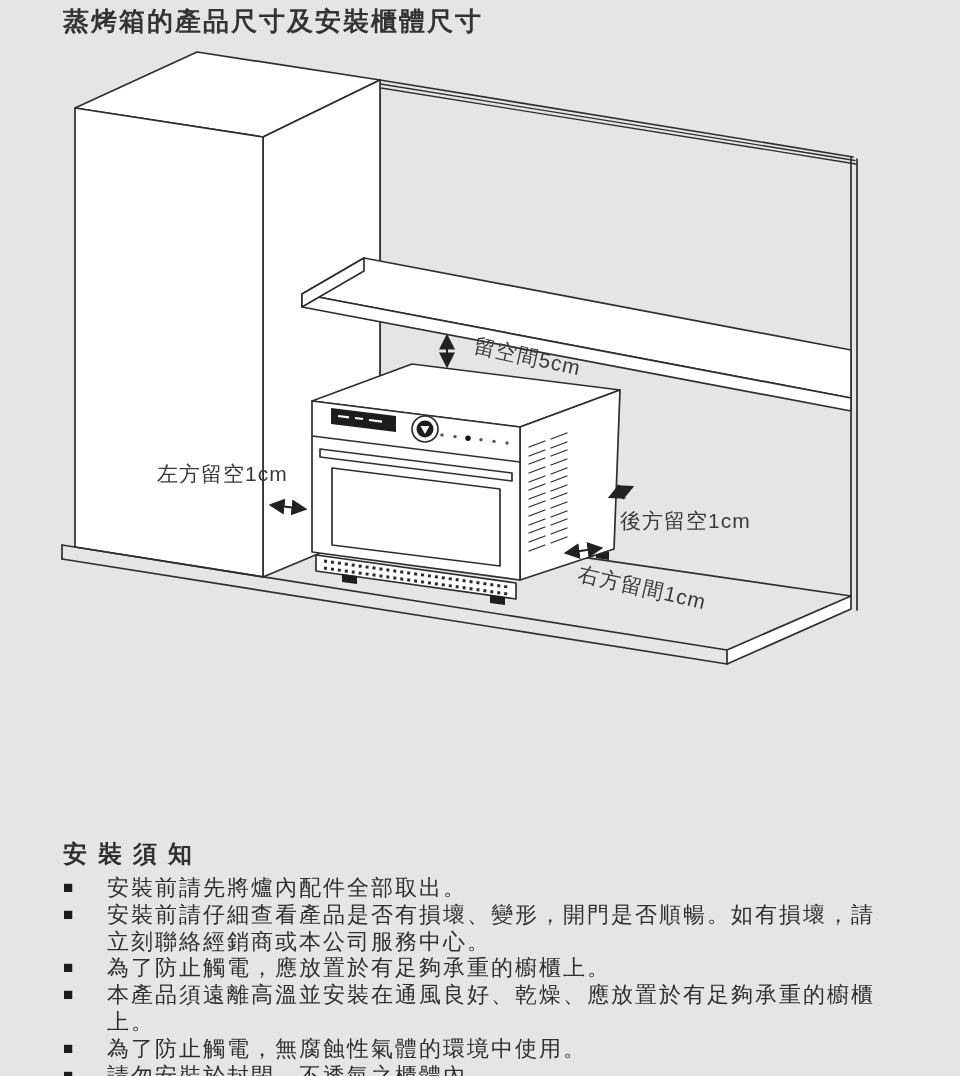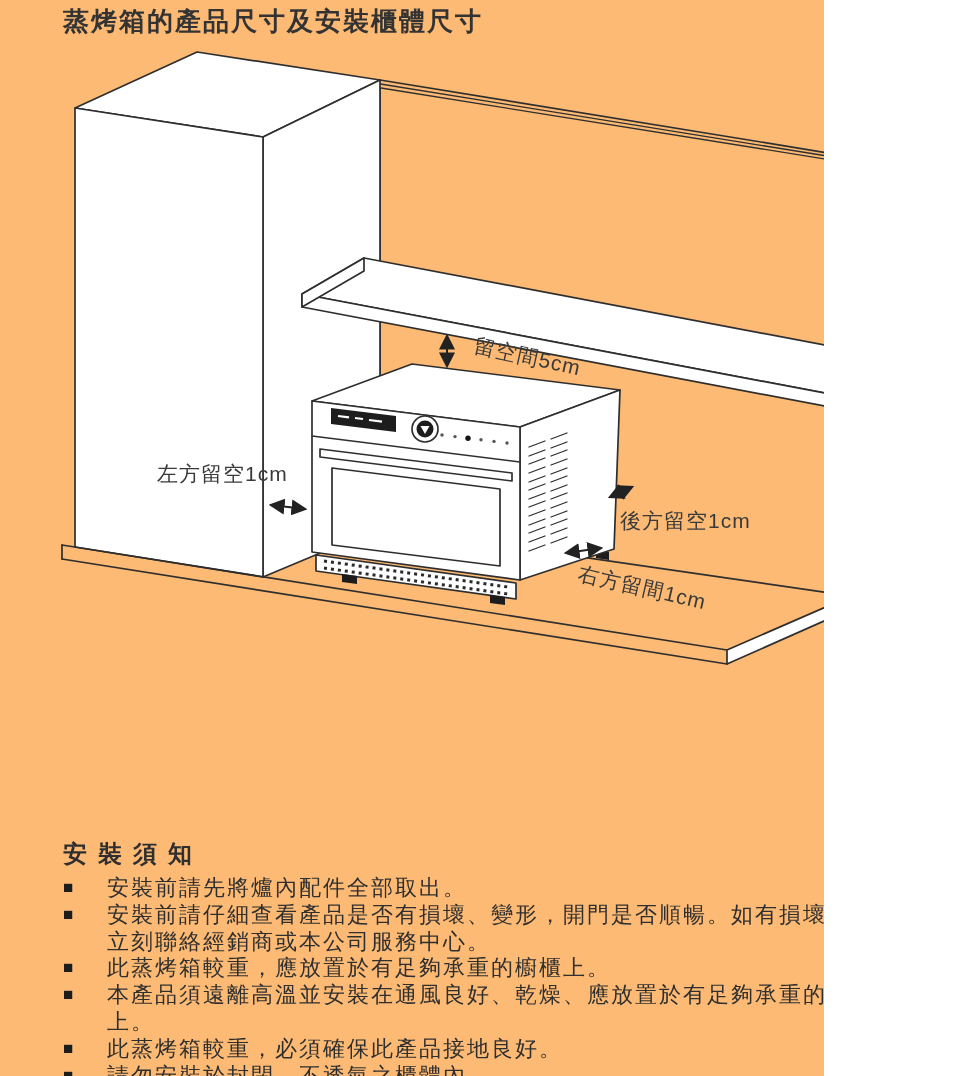--- a/index.html
+++ b/index.html
@@ -1,17 +1,17 @@
 <!DOCTYPE html>
 <html><head>
 <meta charset="utf-8">
 <style>
   html,body{margin:0;padding:0;background:#fff;}
   .page{
-    position:relative;width:824px;height:1076px;background:#fdba74;
+    position:relative;width:960px;height:1076px;background:#e5e5e5;
     font-family:"Liberation Sans",sans-serif;color:#303030;overflow:hidden;
   }
   .title{
     position:absolute;left:63px;top:4px;margin:0;
     font-size:26px;font-weight:600;letter-spacing:2px;color:#333333;white-space:nowrap;
   }
   .diagram{position:absolute;left:0;top:0;width:960px;height:790px;}
   .diagram path,.diagram line,.diagram circle{vector-effect:non-scaling-stroke;}
   .ln{fill:none;stroke:#2e2e2e;stroke-width:1.7;stroke-linejoin:round;stroke-linecap:round;}
   .face{fill:#ffffff;stroke:#2e2e2e;stroke-width:1.7;stroke-linejoin:round;}
@@ -129,29 +129,29 @@
       <li>
         <span class="bullet">■</span>
         <span class="note-text">安裝前請先將爐內配件全部取出。</span>
       </li>
       <li>
         <span class="bullet">■</span>
         <span class="note-text">安裝前請仔細查看產品是否有損壞、變形，開門是否順暢。如有損壞，請立刻聯絡經銷商或本公司服務中心。</span>
       </li>
       <li>
         <span class="bullet">■</span>
-        <span class="note-text">此蒸烤箱較重，應放置於有足夠承重的櫥櫃上。</span>
+        <span class="note-text">為了防止觸電，應放置於有足夠承重的櫥櫃上。</span>
       </li>
       <li>
         <span class="bullet">■</span>
         <span class="note-text">本產品須遠離高溫並安裝在通風良好、乾燥、應放置於有足夠承重的櫥櫃上。</span>
       </li>
       <li>
         <span class="bullet">■</span>
-        <span class="note-text">此蒸烤箱較重，必須確保此產品接地良好。</span>
+        <span class="note-text">為了防止觸電，無腐蝕性氣體的環境中使用。</span>
       </li>
       <li>
         <span class="bullet">■</span>
         <span class="note-text">請勿安裝於封閉、不透氣之櫃體內。</span>
       </li>
     </ul>
   </section>
 
 </div>
 

